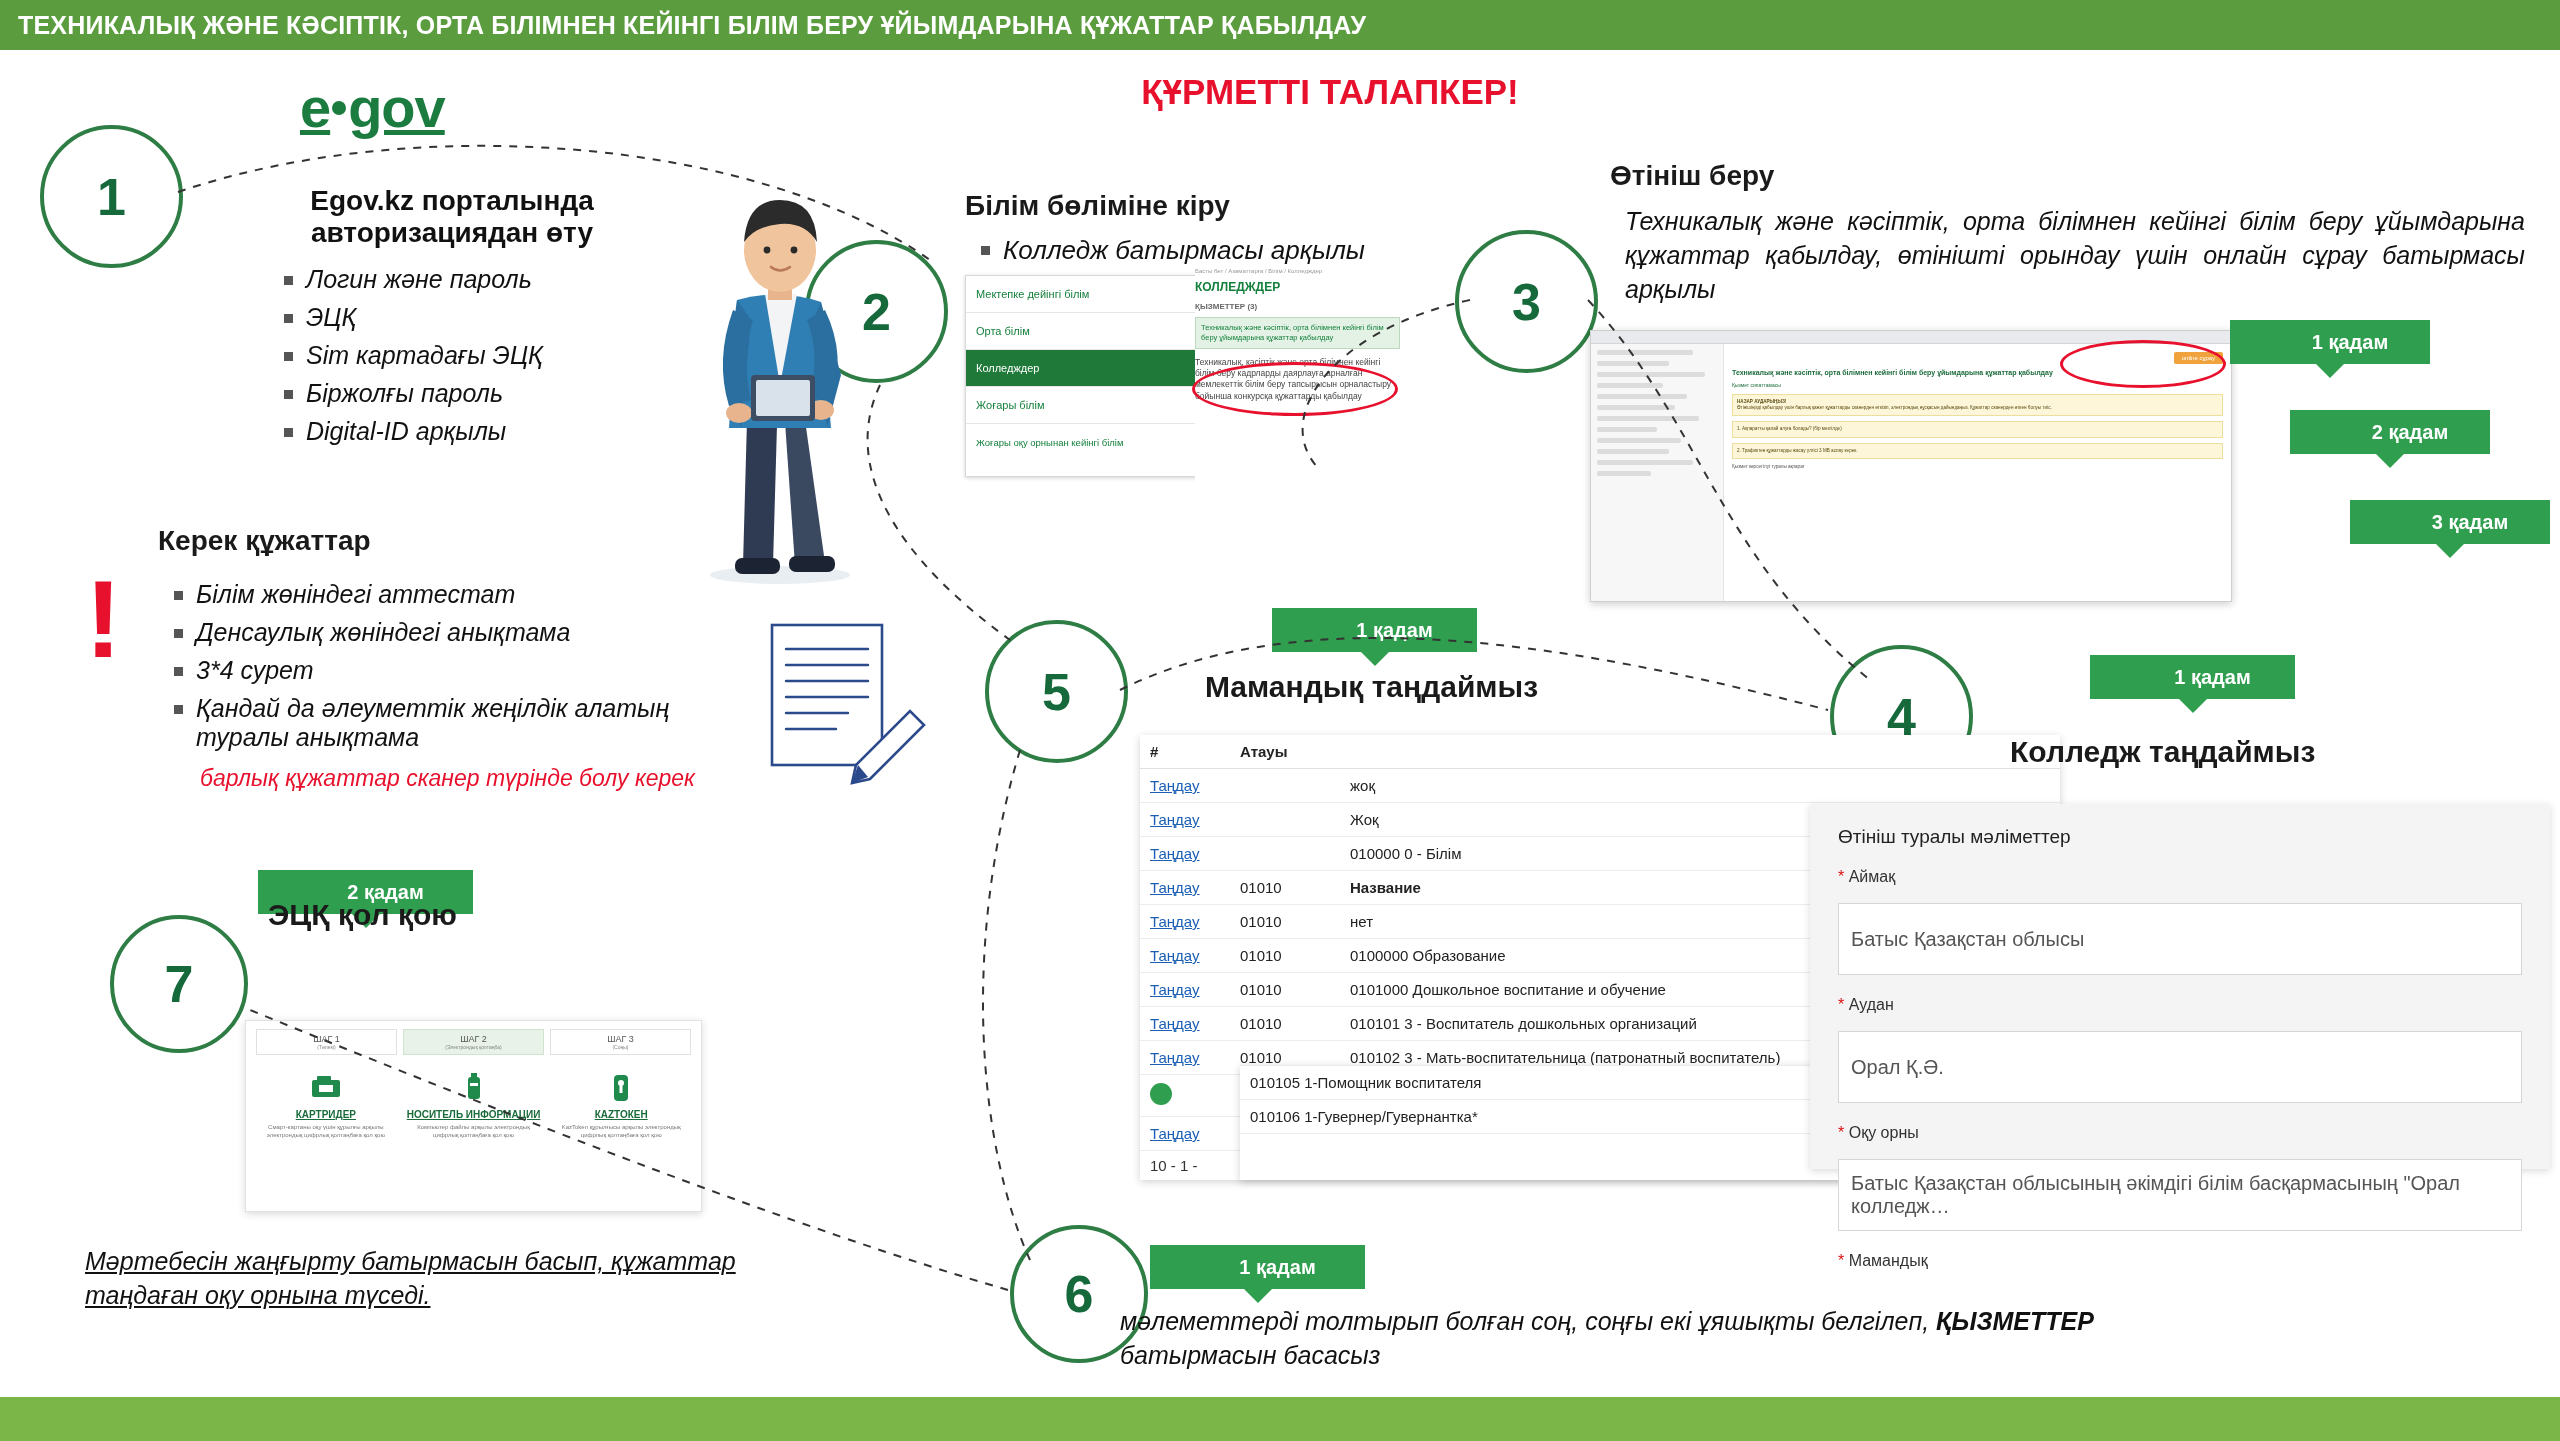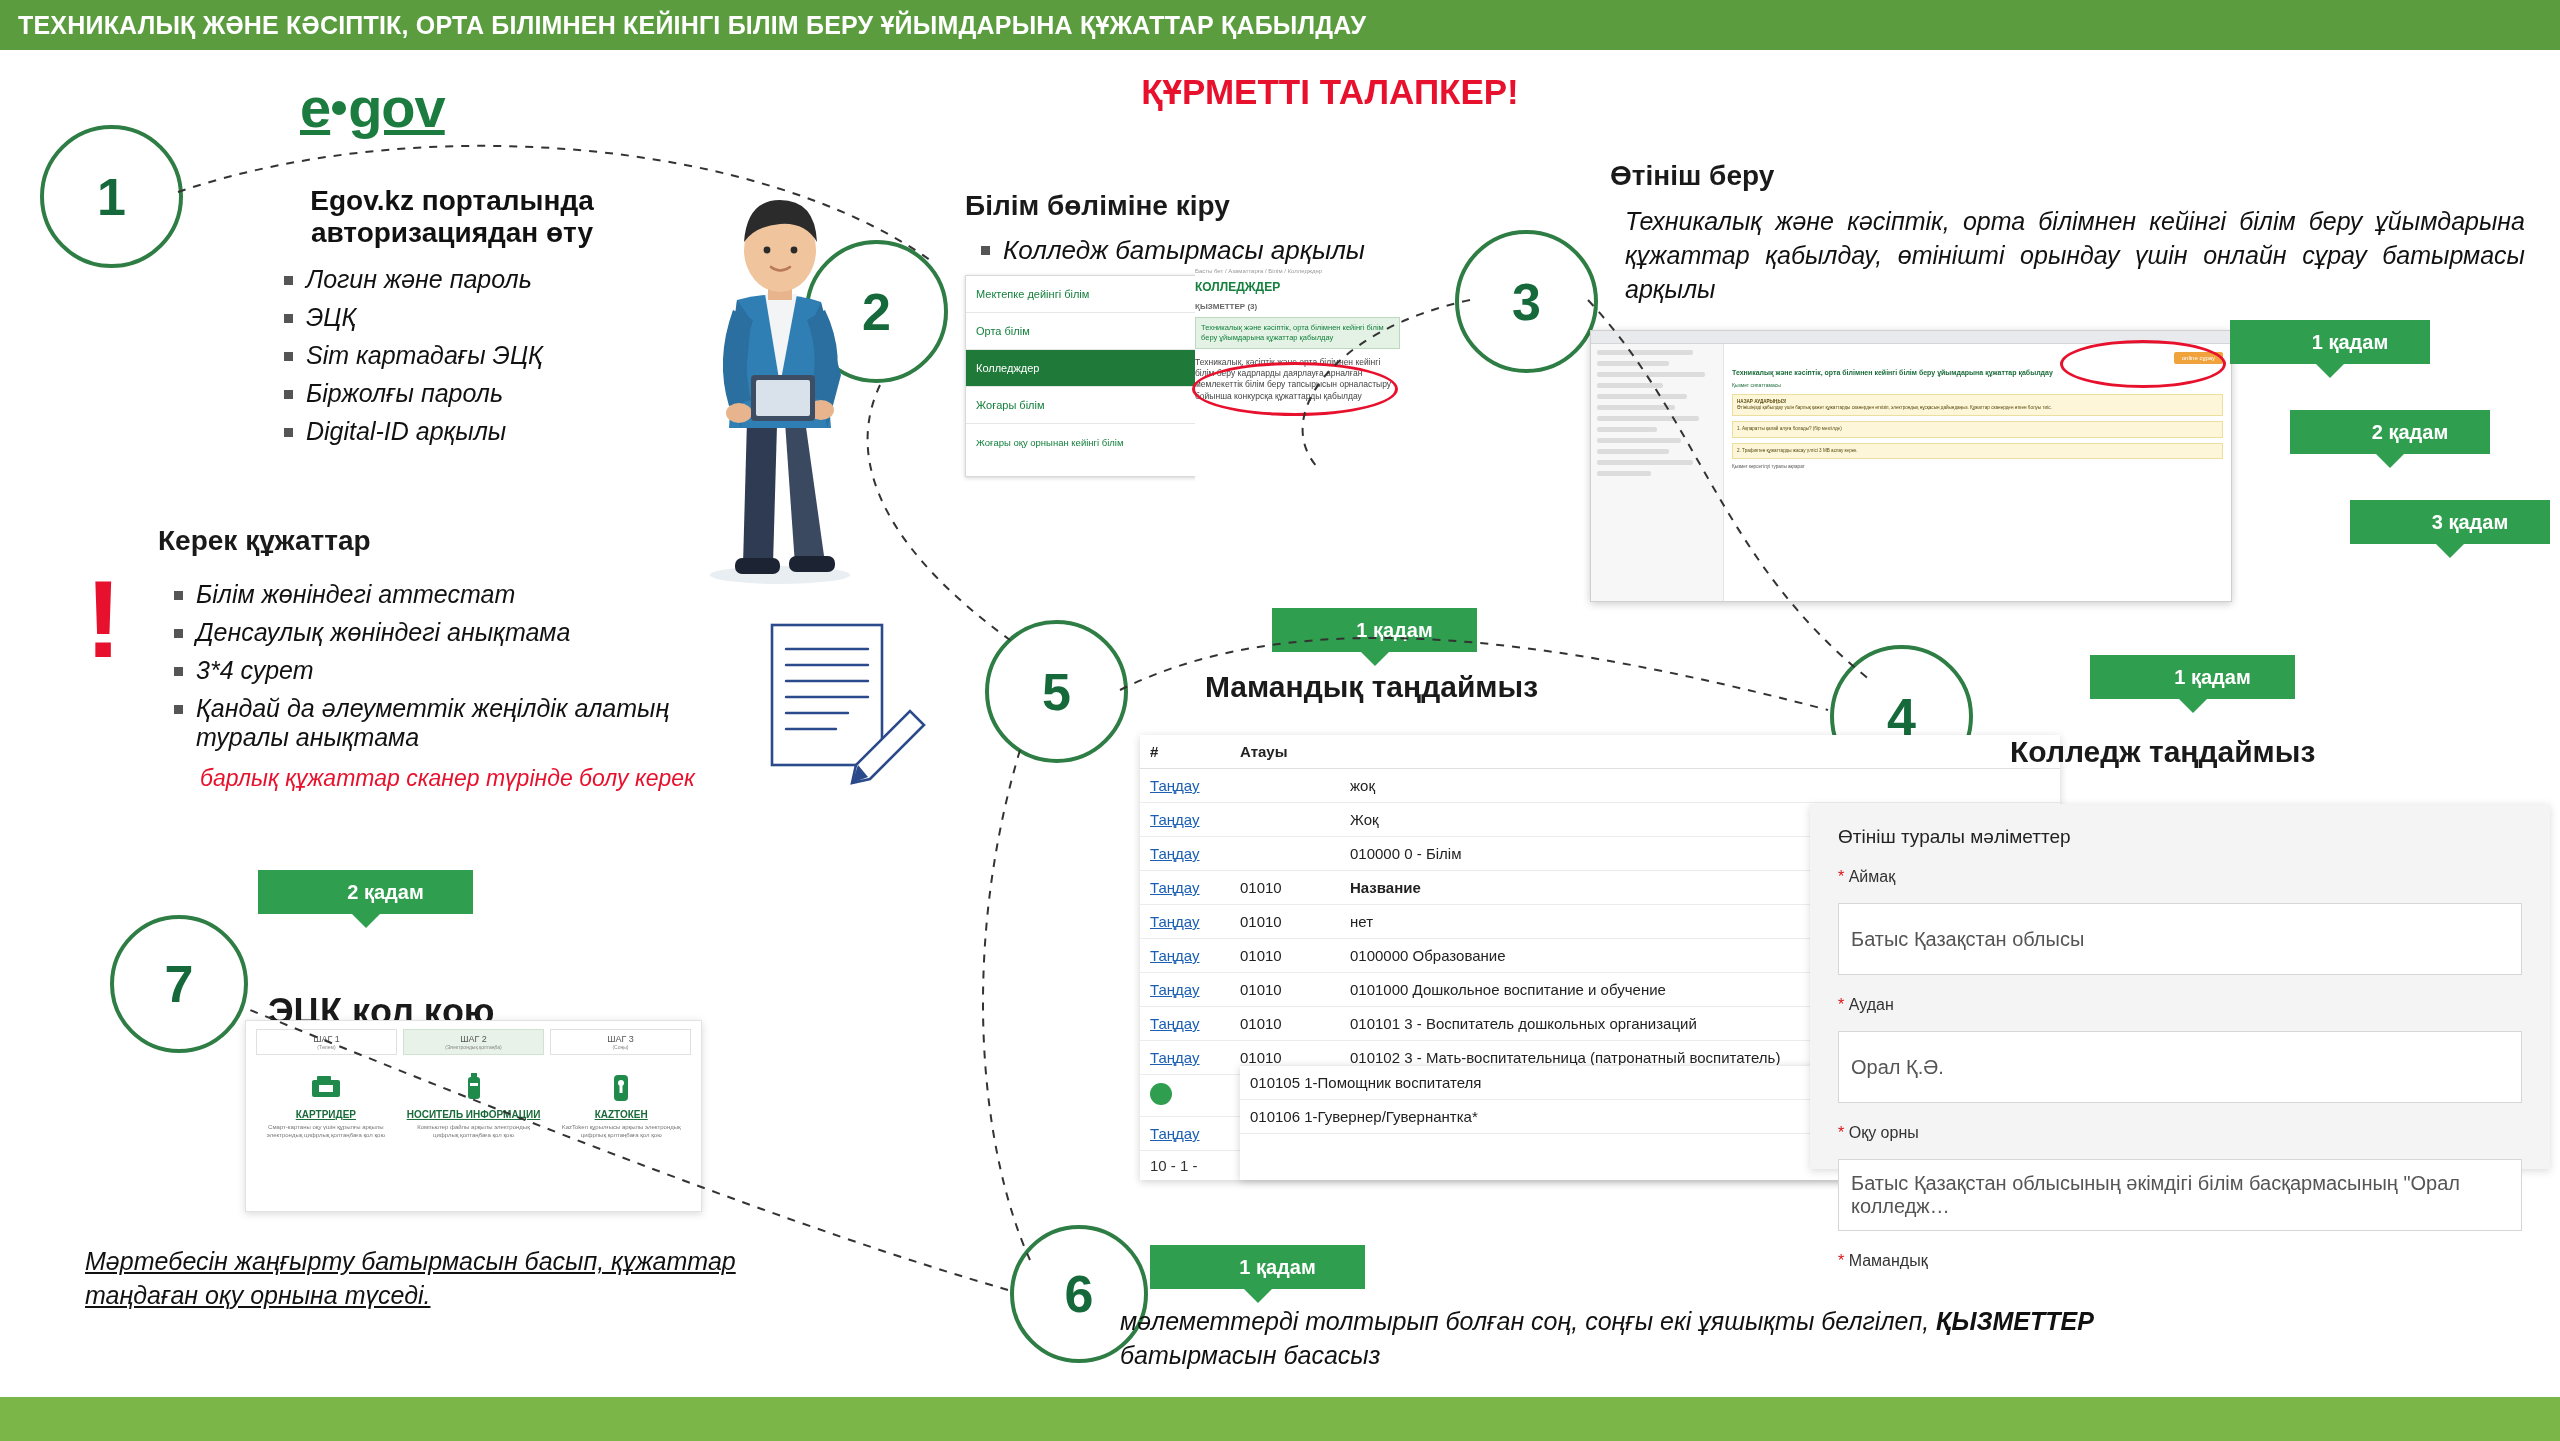--- a/index.html
+++ b/index.html
@@ -341,21 +341,21 @@
   <div class="finput">Батыс Қазақстан облысының әкімдігі білім басқармасының "Орал колледж…</div>
   <div class="flabel"><span class="st">*</span> <span>Мамандық</span></div>
 </div>
 
 <div class="ribbon" style="left:1150px;top:1245px;width:175px;height:44px;">1 қадам</div>
 <div class="para-it" style="left:1120px;top:1305px;width:1000px;">
   <span>мәлеметтерді толтырып болған соң, соңғы екі ұяшықты белгілеп, </span><b>ҚЫЗМЕТТЕР</b><span> батырмасын басасыз</span>
 </div>
 
 <div class="ribbon" style="left:258px;top:870px;width:175px;height:44px;">2 қадам</div>
-<div class="sec-title" style="left:268px;top:991px;font-size:36px;">ЭЦҚ қол қою</div>
+<div class="sec-title" style="left:268px;top:898px;font-size:30px;">ЭЦҚ қол қою</div>
 
 <div class="eds" style="left:245px;top:1020px;width:455px;height:190px;">
   <div style="display:flex;gap:6px;padding:8px 10px 4px 10px;">
     <div class="eds-tab" style="flex:1">
       <div>ШАГ 1</div>
         <div style="font-size:5px;color:#888">(Төлем)</div>
     </div>
     <div class="eds-tab on" style="flex:1">
       <div>ШАГ 2</div>
         <div style="font-size:5px;color:#888">(Электрондық қолтаңба)</div>

